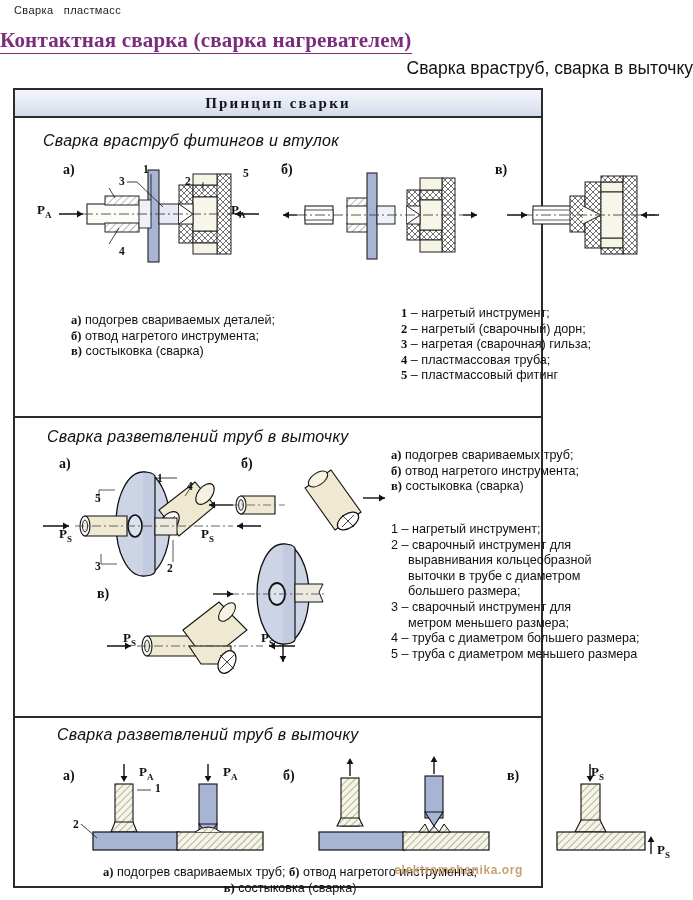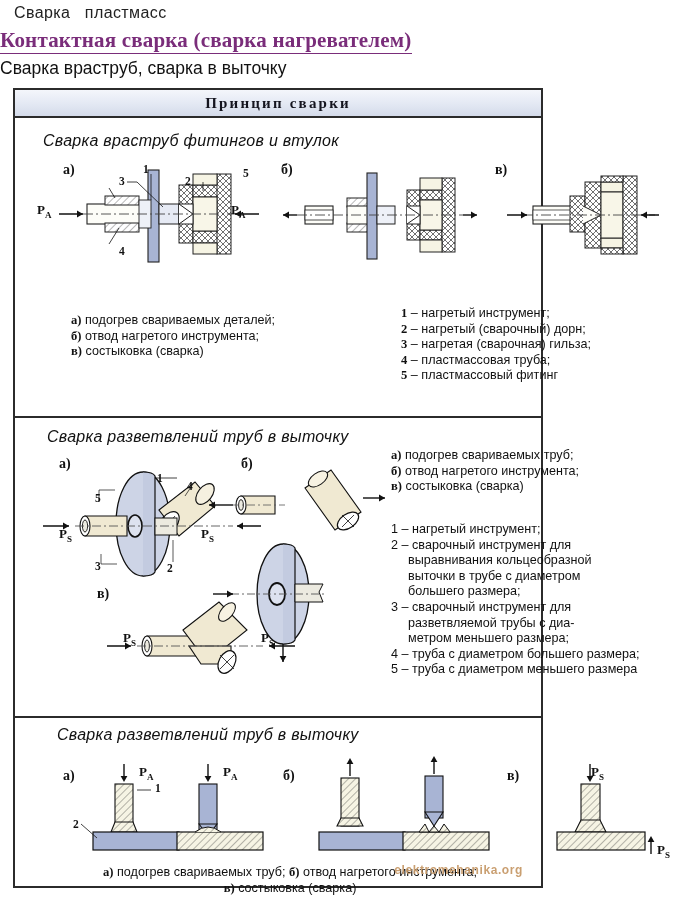--- a/index.html
+++ b/index.html
@@ -9,36 +9,36 @@
     background:#ffffff;
     font-family:"Liberation Sans", sans-serif;
     color:#1a1a1a;
     overflow:hidden;
     position:relative;
   }
 
   
   .running-head{
     position:absolute;left:14px;top:4px;
-    font-size:16px;letter-spacing:.4px;color:#222;
+    font-size:11px;letter-spacing:.4px;color:#222;
     white-space:pre;
   }
 
   
   .main-title{
     position:absolute;left:0;top:28px;width:693px;
     text-align:left;
     font-family:"Liberation Serif", serif;
     font-size:21px;font-weight:700;color:#7a2d7a;
     letter-spacing:.2px;
   }
   .main-title span{border-bottom:1.5px solid #7a2d7a;padding-bottom:1px;}
   .sub-title{
     position:absolute;left:0;top:58px;width:693px;
-    text-align:left;
+    text-align:right;
     font-family:"Liberation Sans", sans-serif;
     font-size:17.5px;font-weight:400;color:#111;
   }
 
   
   .frame{
     position:absolute;left:13px;top:88px;
     width:530px;height:800px;
     border:2.5px solid #2b2b2b;
     background:#fff;
@@ -345,21 +345,20 @@
       <span class="cont"><span class="k">в)</span> <span>состыковка (сварка)</span></span>
     </div>
 
     <div class="legend-wrap" style="left:376px;top:104px;">
       <span class="row"><span class="k">1</span> – <span>нагретый  инструмент;</span></span>
       <span class="row"><span class="k">2</span> – <span>сварочный  инструмент для</span></span>
       <span class="row ind">выравнивания  кольцеобразной</span>
       <span class="row ind">выточки  в  трубе  с  диаметром</span>
       <span class="row ind">большего  размера;</span>
       <span class="row"><span class="k">3</span> – <span>сварочный  инструмент  для</span></span>
-      <span class="row ind">разветвляемой  трубы  с  диа-</span>
       <span class="row ind">метром  меньшего  размера;</span>
       <span class="row"><span class="k">4</span> – <span>труба  с  диаметром  большего  размера;</span></span>
       <span class="row"><span class="k">5</span> – <span>труба  с  диаметром  меньшего  размера</span></span>
     </div>
   </div>
 
   <div class="section sec3">
 
     <div class="sec-head" style="left:42px;top:8px;">Сварка   разветвлений  труб  в  выточку</div>
 

